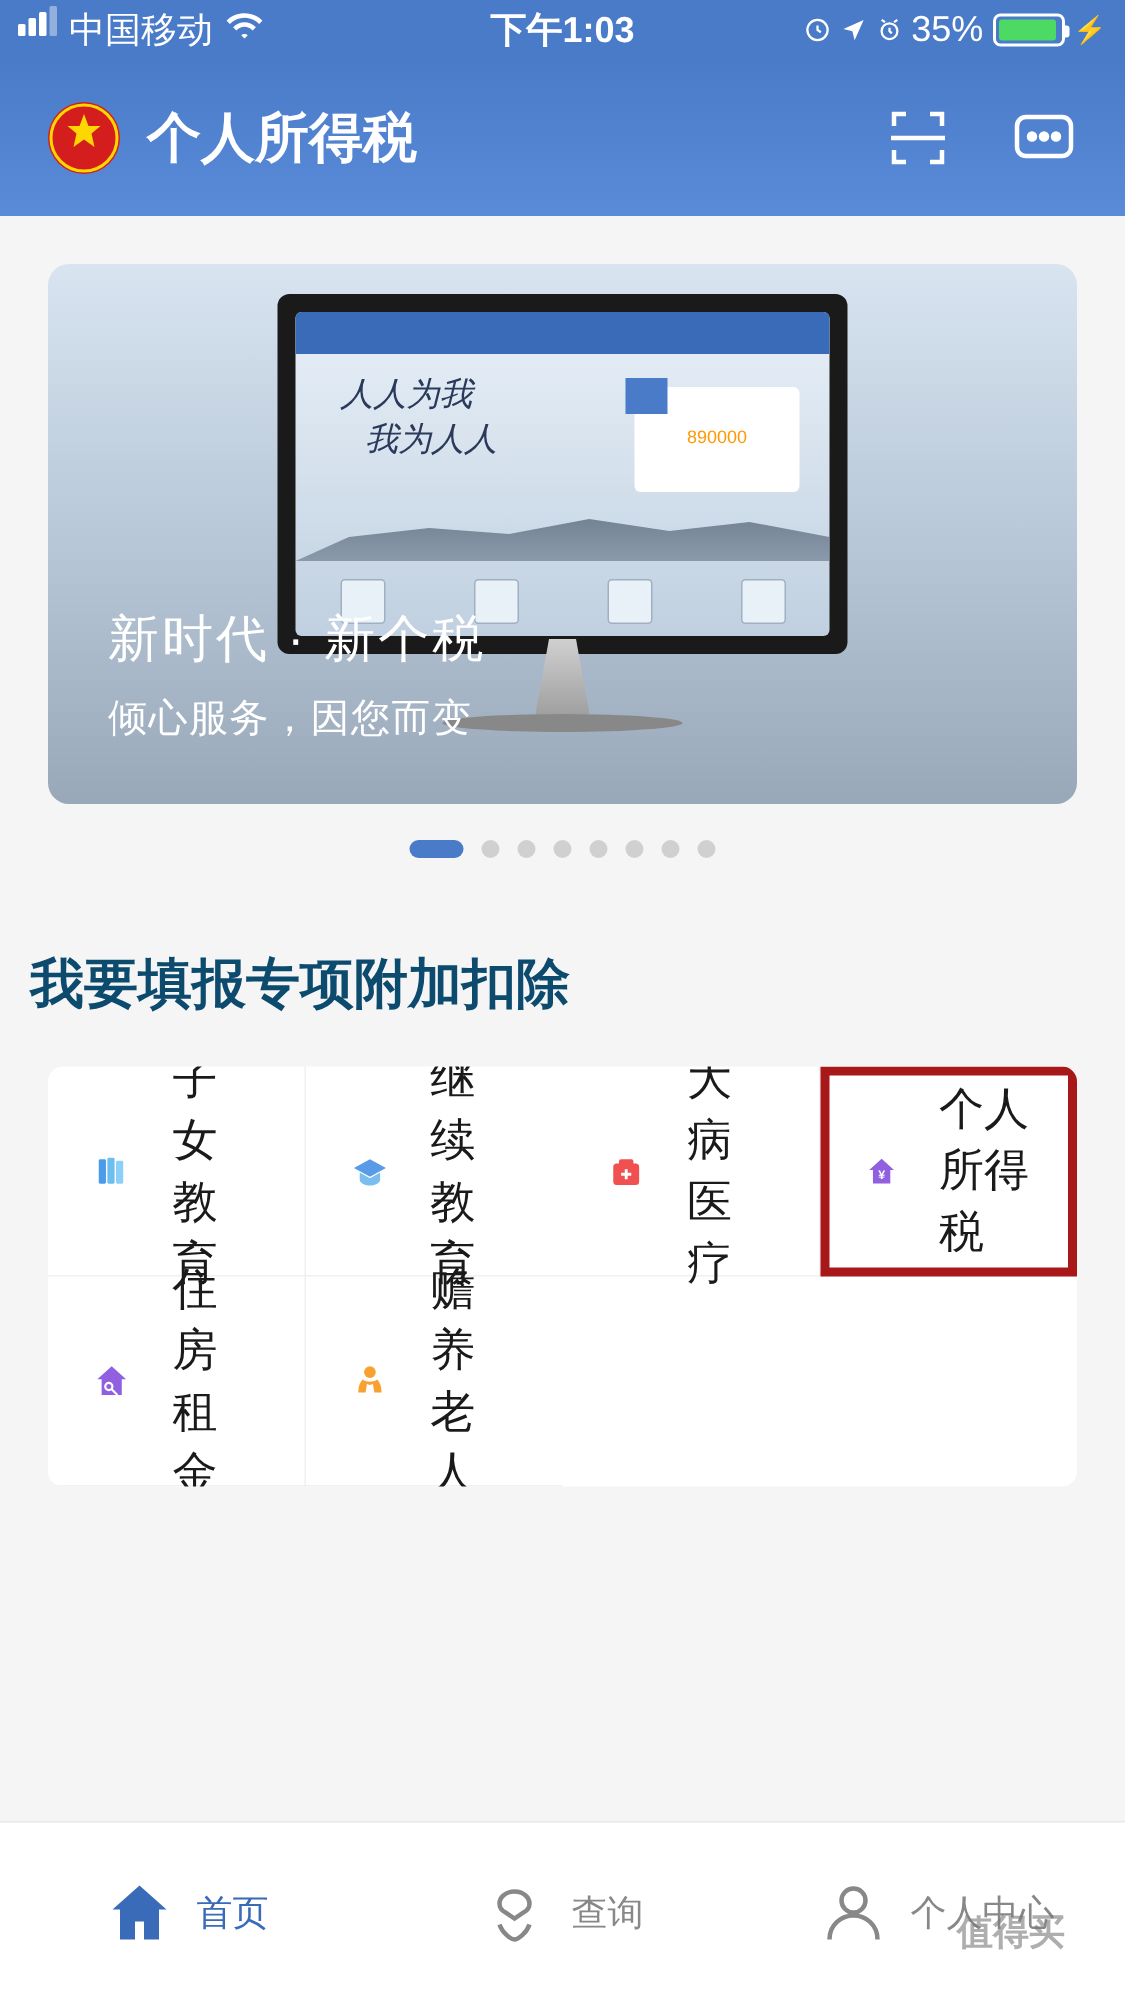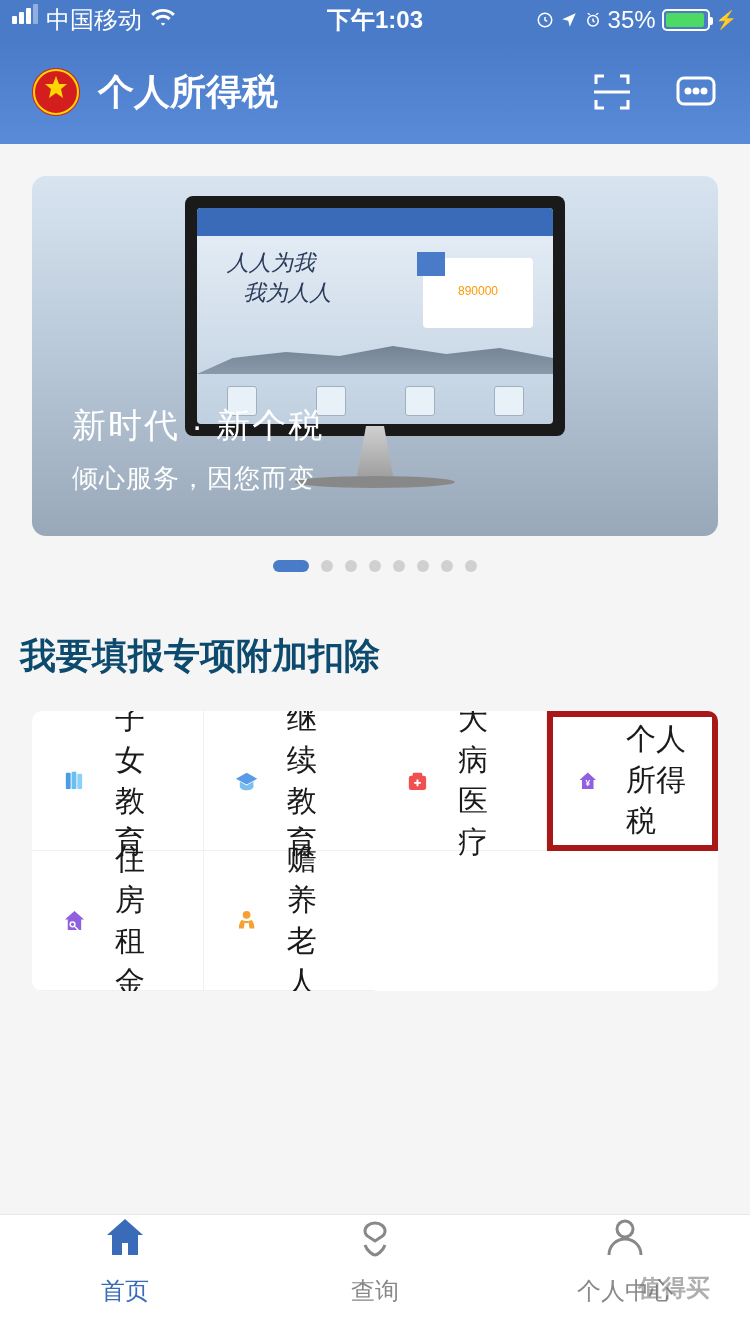--- a/index.html
+++ b/index.html
@@ -113,21 +113,21 @@
 .tile-label { font-size: 30px; color: #1a1a1a; }
 
 .tabbar {
   position: absolute;
   bottom: 0; left: 0; right: 0;
   height: 120px;
   background: white;
   border-top: 1px solid #e8e8e8;
   display: flex;
 }
-.tab { flex:1; display:flex; flex-direction:column; align-items:center; gap:16px; color:#888; font-size:24px;}
+.tab { flex:1; display:flex; flex-direction:row; align-items:center; justify-content:center; gap:16px; color:#888; font-size:24px;}
 .tab.active { color:#3a6bb8; }
 .tab-icon { width:44px; height:44px; display:flex; align-items:center; justify-content:center;}
 
 .watermark { position:absolute; bottom:30px; right:40px; color:rgba(120,120,120,0.6); font-size:24px; font-weight:700; pointer-events:none;}
 </style>
 </head>
 <body>
 
 <div class="status-bar">
   <div class="status-left">

